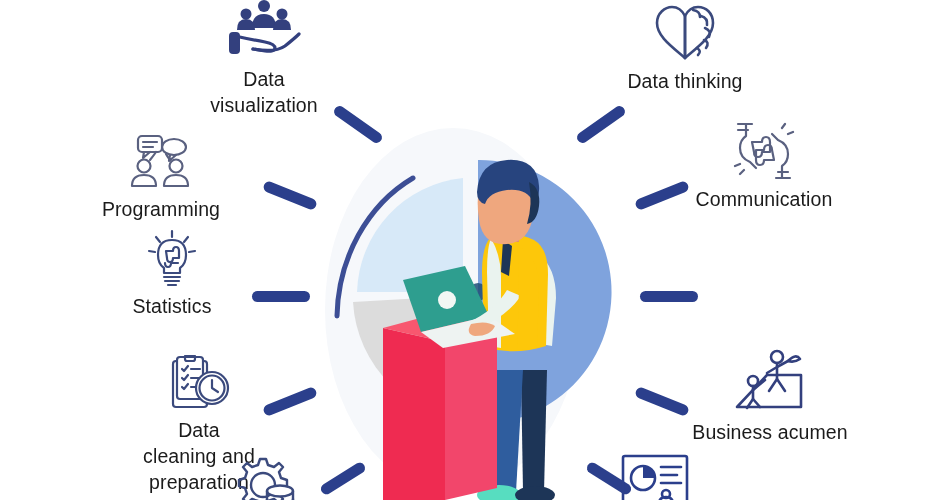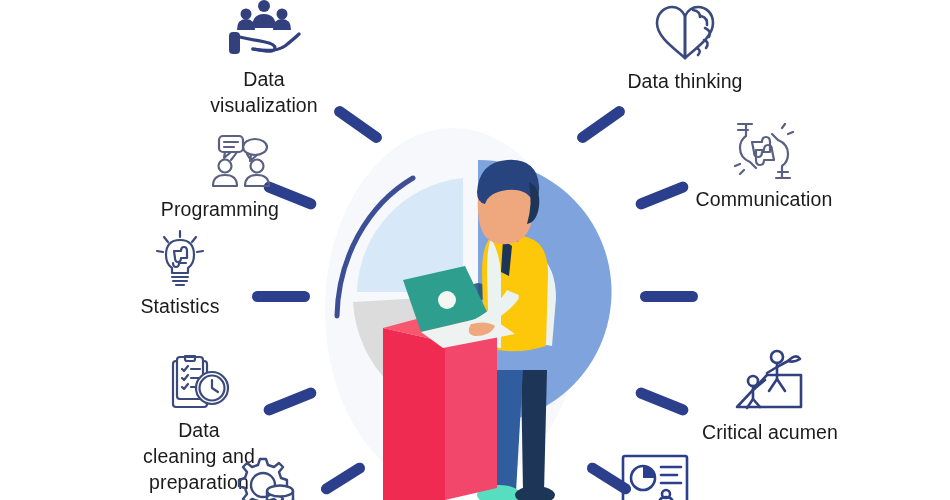--- a/index.html
+++ b/index.html
@@ -39,23 +39,23 @@
     line-height: 26px;
     color: #1b1b1b;
     font-family: "Liberation Sans", sans-serif;
     letter-spacing: .1px;
     white-space: pre-line;
   }
 
   
   .n-dataviz      { left: 164px; top: -2px;   }
   .n-datasec      { left: 585px; top: 2px;    }
-  .n-programming  { left:  79px; top: 134px; align-items: flex-end;  }
+  .n-programming  { left:  61px; top: 134px;  }
   .n-communication{ left: 664px; top: 120px;  }
-  .n-statistics   { left:  80px; top: 229px;  }
+  .n-statistics   { left:  72px; top: 229px;  }
   .n-critical     { left: 684px; top: 231px;  }
   .n-cleaning     { left:  99px; top: 355px;  }
   .n-business     { left: 670px; top: 345px;  }
   .n-bl-icon      { left: 205px; top: 455px; width: 120px; }
   .n-br-icon      { left: 565px; top: 452px; width: 180px; }
 
   
   .dash {
     position: absolute;
     background: #2b3f8c;
@@ -279,21 +279,21 @@
         <path d="M46 18 l0 16 l-8 12"></path>
         <path d="M46 34 l8 12"></path>
         <path d="M46 22 l-10 6 M46 22 l11 -6"></path>
         <path d="M57 16 q8 -8 12 -2 q-6 4 -12 2 Z"></path>
         <circle cx="22" cy="36" r="5"></circle>
         <path d="M22 41 l0 13 l-6 9"></path>
         <path d="M22 54 l7 8"></path>
         <path d="M22 45 l12 -10"></path>
       </svg>
     </span>
-    <span class="lbl">Critical acumen</span>
+    <span class="lbl">Business acumen</span>
   </div>
 
   <div class="skill n-bl-icon">
     <span class="ico">
       <svg width="74" height="60" viewBox="0 0 74 60" fill="none" stroke="#3b4a7d" stroke-width="2.4" stroke-linecap="round" stroke-linejoin="round" xmlns="http://www.w3.org/2000/svg">
         <path d="M32 4 l6 0 l2 6 l6 2 l5 -4 l4 4 l-4 5 l2 6 l6 2 l0 6 l-6 2 l-2 6 l4 5 l-4 4 l-5 -4 l-6 2 l-2 6 l-6 0 l-2 -6 l-6 -2 l-5 4 l-4 -4 l4 -5 l-2 -6 l-6 -2 l0 -6 l6 -2 l2 -6 l-4 -5 l4 -4 l5 4 l6 -2 Z"></path>
         <circle cx="35" cy="30" r="12"></circle>
         <ellipse cx="52" cy="36" rx="13" ry="5.5" fill="#ffffff"></ellipse>
         <path d="M39 36 l0 14 q0 5 13 5 q13 0 13 -5 l0 -14"></path>
         <path d="M39 44 q0 5 13 5 q13 0 13 -5"></path>

